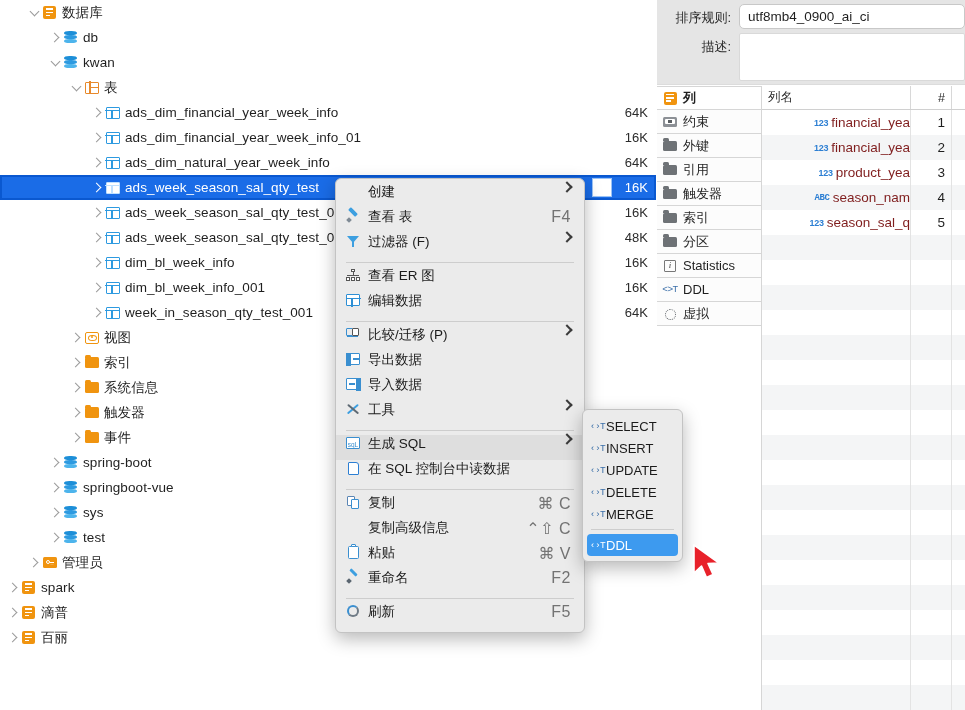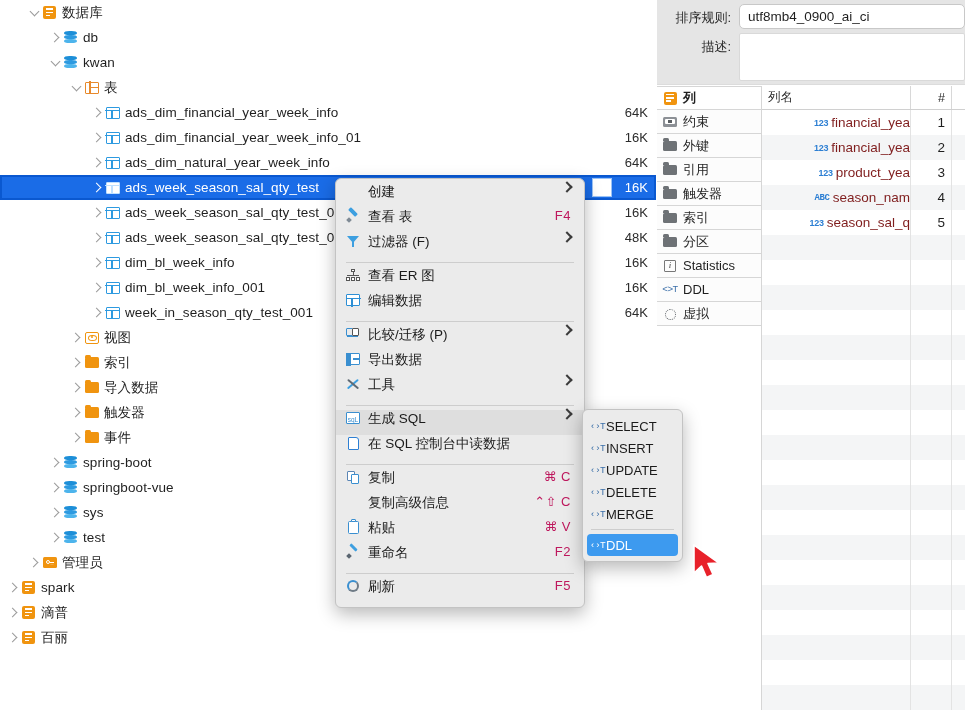--- a/index.html
+++ b/index.html
@@ -138,21 +138,21 @@
   .ctx {
     position:absolute; left:335px; top:178px; width:250px;
     background:#ebebeb; border:1px solid #c3c3c3; border-radius:6px;
     box-shadow:0 6px 18px rgba(0,0,0,0.28);
     padding:4px 0; overflow:hidden;
   }
   .mi { height:25px; display:flex; align-items:flex-start; padding:0 13px 0 8px; font-size:13.5px; color:#1b1b1b; white-space:nowrap; position:relative;}
   .mi.hl { background:#dedede; }
   .mi-ic { width:18px; min-width:18px; height:16px; display:flex; align-items:center; justify-content:center; margin-right:6px;}
   .mi-lab { flex:1; }
-  .mi-sc { font-size:13px; color:#be185d; margin-left:14px; letter-spacing:0.5px;}
+  .mi-sc { font-size:16px; color:#737373; margin-left:14px; letter-spacing:0.5px;}
   .mi-arrow { width:8px; height:8px; border-right:2px solid #3a3a3a; border-bottom:2px solid #3a3a3a; transform:rotate(-45deg); margin-left:10px; }
   .msep { height:1px; background:#cdcdcd; margin:4px 10px; }
 
   
   .g-pencil { width:14px; height:14px; position:relative; transform:rotate(0deg);}
   .g-pencil:before { content:""; position:absolute; left:1px; top:9px; width:4px; height:4px; background:#7f8a95; transform:rotate(45deg);}
   .g-pencil:after { content:""; position:absolute; left:2px; top:1px; width:10px; height:4px; background:#3d9fe0; transform:rotate(45deg); border-radius:1px;}
   .g-filter { width:13px; height:13px; position:relative;}
   .g-filter:before { content:""; position:absolute; left:0; top:1px; border-left:6.5px solid transparent; border-right:6.5px solid transparent; border-top:7px solid #3d9fe0;}
   .g-filter:after { content:""; position:absolute; left:5.5px; top:7px; width:2px; height:5px; background:#3d9fe0;}
@@ -393,21 +393,21 @@
         <span class="tlabel">索引</span>
       </div>
       <div class="tree-row">
         <span style="width:69px;min-width:69px"></span>
         <span class="tw">
           <span class="chev"></span>
         </span>
         <span class="ticon">
           <span class="ic-folder"></span>
         </span>
-        <span class="tlabel">导入数据</span>
+        <span class="tlabel">系统信息</span>
       </div>
       <div class="tree-row">
         <span style="width:69px;min-width:69px"></span>
         <span class="tw">
           <span class="chev"></span>
         </span>
         <span class="ticon">
           <span class="ic-folder"></span>
         </span>
         <span class="tlabel">触发器</span>
@@ -811,20 +811,26 @@
         <span class="mi-arrow"></span>
       </div>
       <div class="mi">
         <span class="mi-ic">
           <span class="g-export"></span>
         </span>
         <span class="mi-lab">导出数据</span>
       </div>
       <div class="mi">
         <span class="mi-ic">
+          <span class="g-import"></span>
+        </span>
+        <span class="mi-lab">导入数据</span>
+      </div>
+      <div class="mi">
+        <span class="mi-ic">
           <span class="g-tools">
             <i></i>
             <i></i>
           </span>
         </span>
         <span class="mi-lab">工具</span>
         <span class="mi-arrow"></span>
       </div>
       <div class="msep"></div>
       <div class="mi hl">

